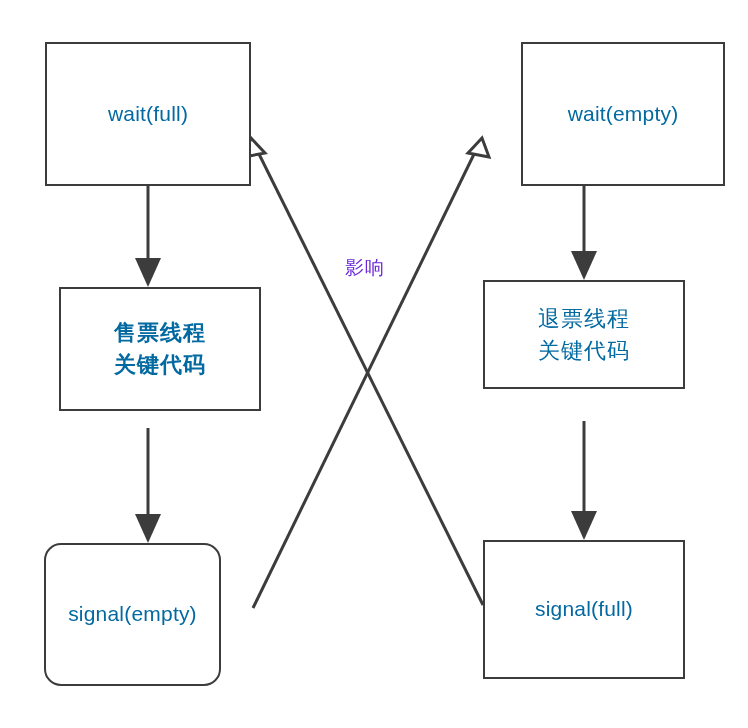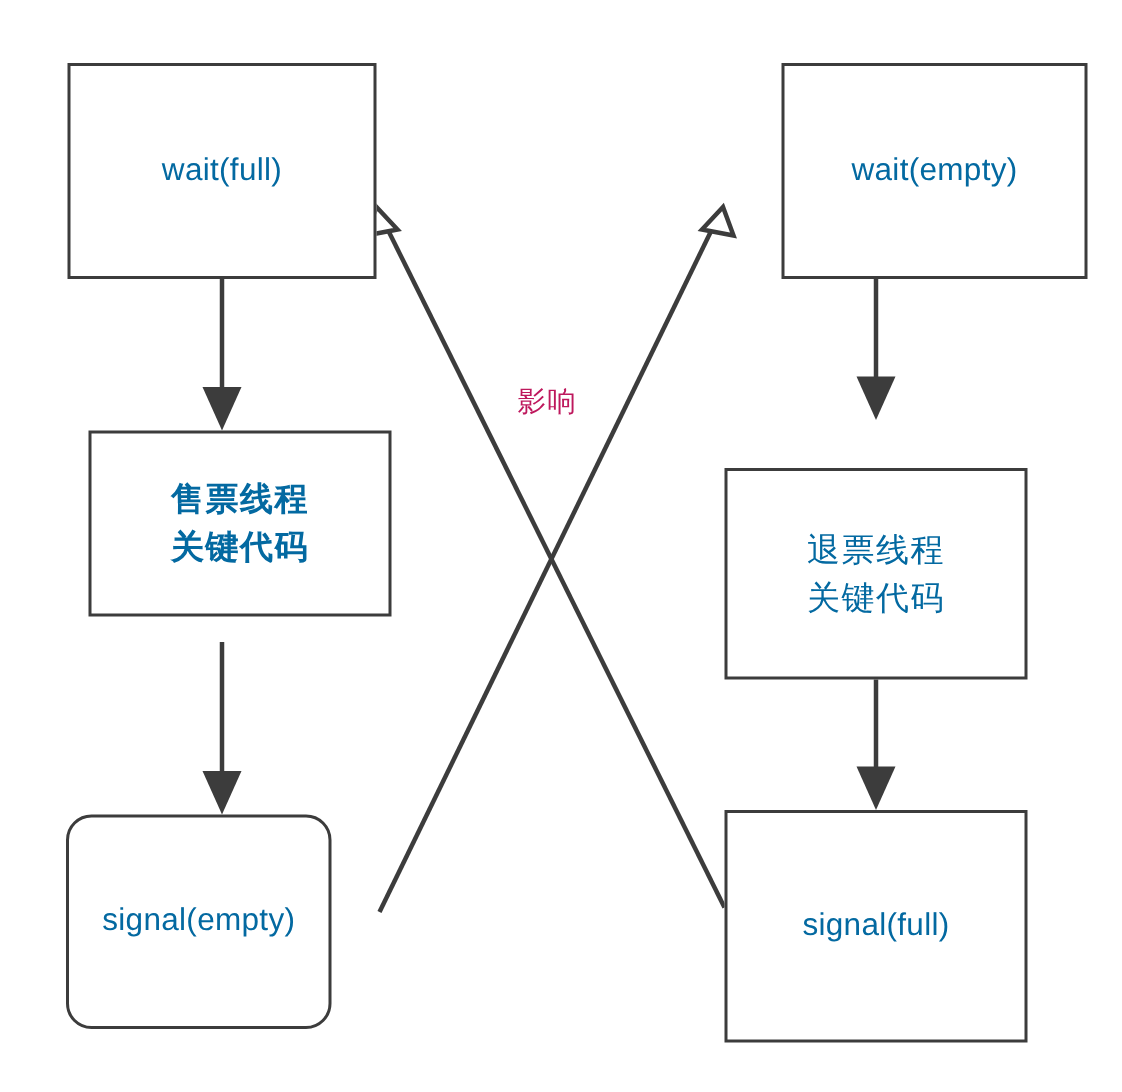--- a/index.html
+++ b/index.html
@@ -45,21 +45,21 @@
     display: block;
     white-space: pre-line;
     padding: 0 6px;
   }
   .node-box.cjk .node-label {
     font-size: 22px;
     letter-spacing: 1px;
   }
   .edge-label {
     position: absolute;
-    color: #be185d;
+    color: #6d28d9;
     font-size: 19px;
     letter-spacing: 1px;
     background: transparent;
     z-index: 4;
     white-space: nowrap;
   }
 </style>
 </head>
 <body>
 
@@ -105,28 +105,28 @@
 
   <div class="node-box" style="left:482px; top:42px;  width:204px; height:144px;margin-left:39px;">
     <span class="node-label">wait(empty)</span>
   </div>
 
   <div class="node-box cjk" style="left:59px;  top:287px; width:202px; height:124px;font-weight:bold;">
     <span class="node-label">售票线程
 关键代码</span>
   </div>
 
-  <div class="node-box cjk" style="left:483px; top:280px; width:202px; height:141px;margin-top:32px;">
+  <div class="node-box cjk" style="left:483px; top:280px; width:202px; height:109px;">
     <span class="node-label">退票线程
 关键代码</span>
   </div>
 
   <div class="node-box" style="left:44px;  top:543px; width:177px; height:143px;border-radius:17px;">
     <span class="node-label">signal(empty)</span>
   </div>
 
-  <div class="node-box" style="left:483px; top:540px; width:202px; height:155px;">
+  <div class="node-box" style="left:483px; top:540px; width:202px; height:139px;">
     <span class="node-label">signal(full)</span>
   </div>
 
   <div class="edge-label" style="left:345px; top:255px;">影响</div>
 
 </div>
 
 </body></html>

